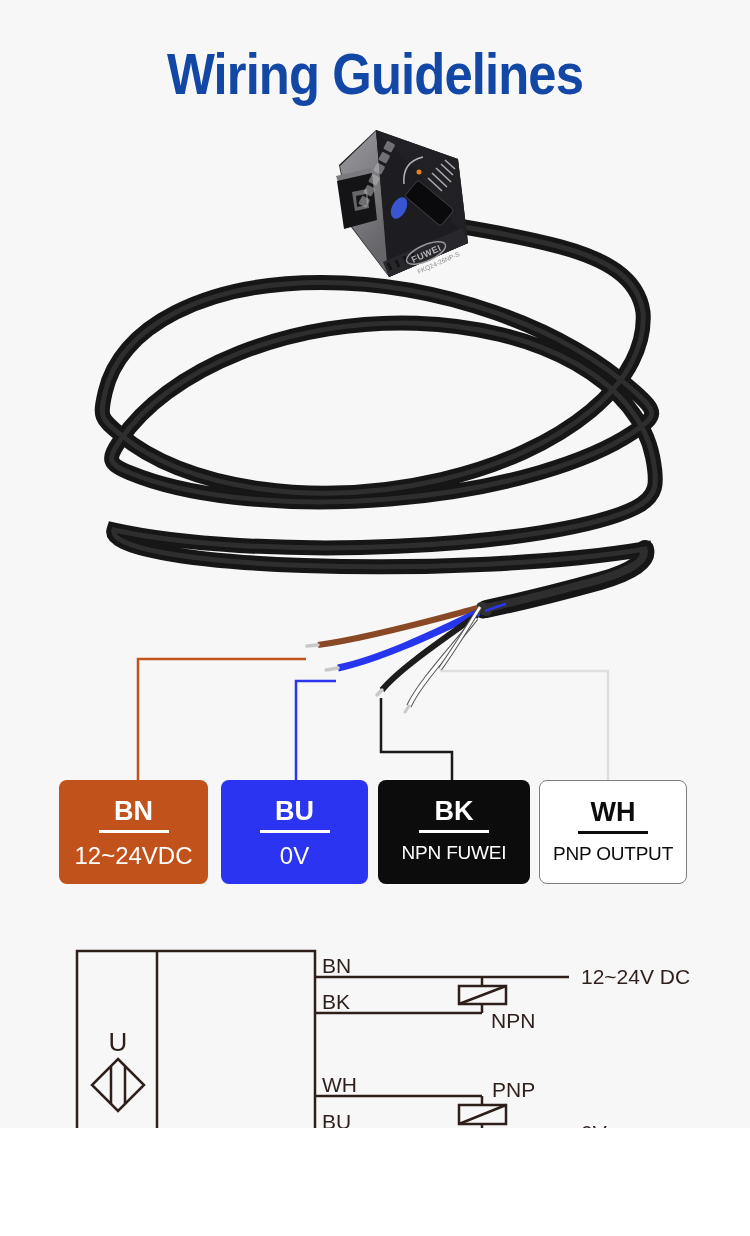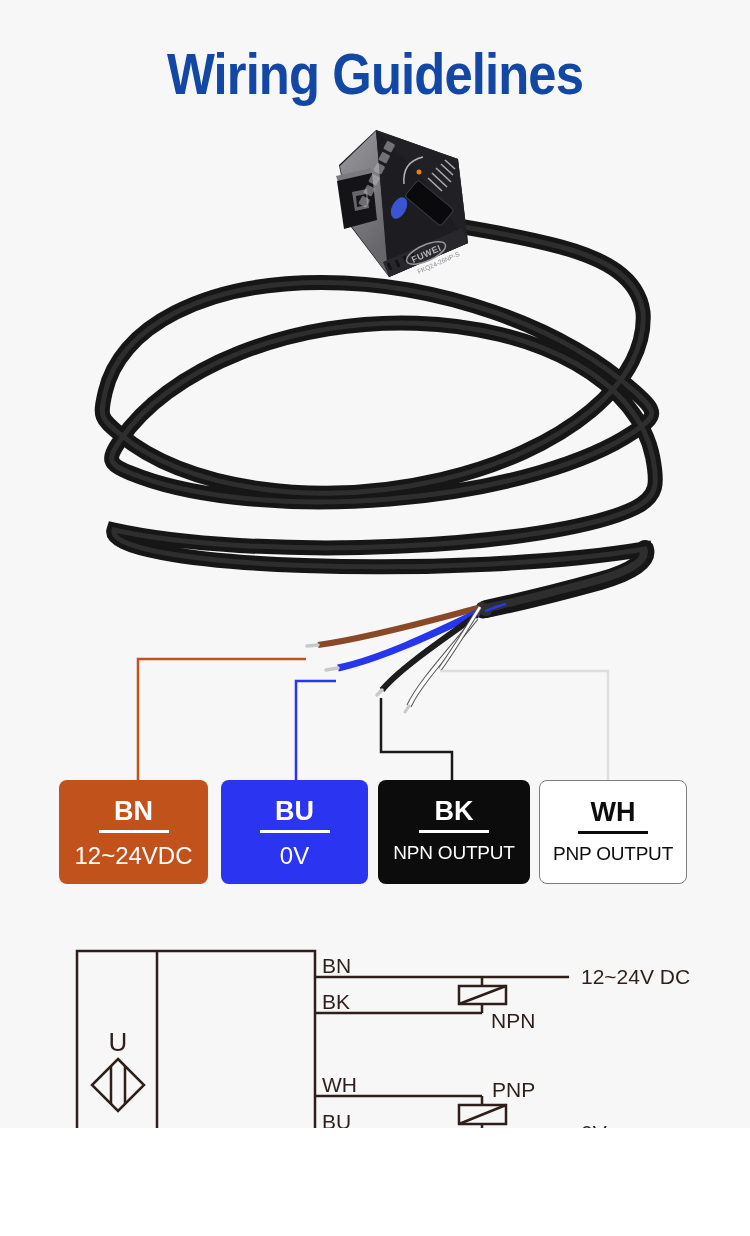--- a/index.html
+++ b/index.html
@@ -167,20 +167,20 @@
       <div class="t2">12~24VDC</div>
     </div>
   <div class="box" id="bx-bu">
       <div class="t1">BU</div>
       <div class="sep"></div>
       <div class="t2">0V</div>
     </div>
   <div class="box" id="bx-bk">
       <div class="t1">BK</div>
       <div class="sep"></div>
-      <div class="t2">NPN OUTPUT</div>
+      <div class="t2">NPN FUWEI</div>
     </div>
   <div class="box" id="bx-wh">
       <div class="t1">WH</div>
       <div class="sep"></div>
       <div class="t2">PNP OUTPUT</div>
     </div>
 </div>
 
 </body></html>

